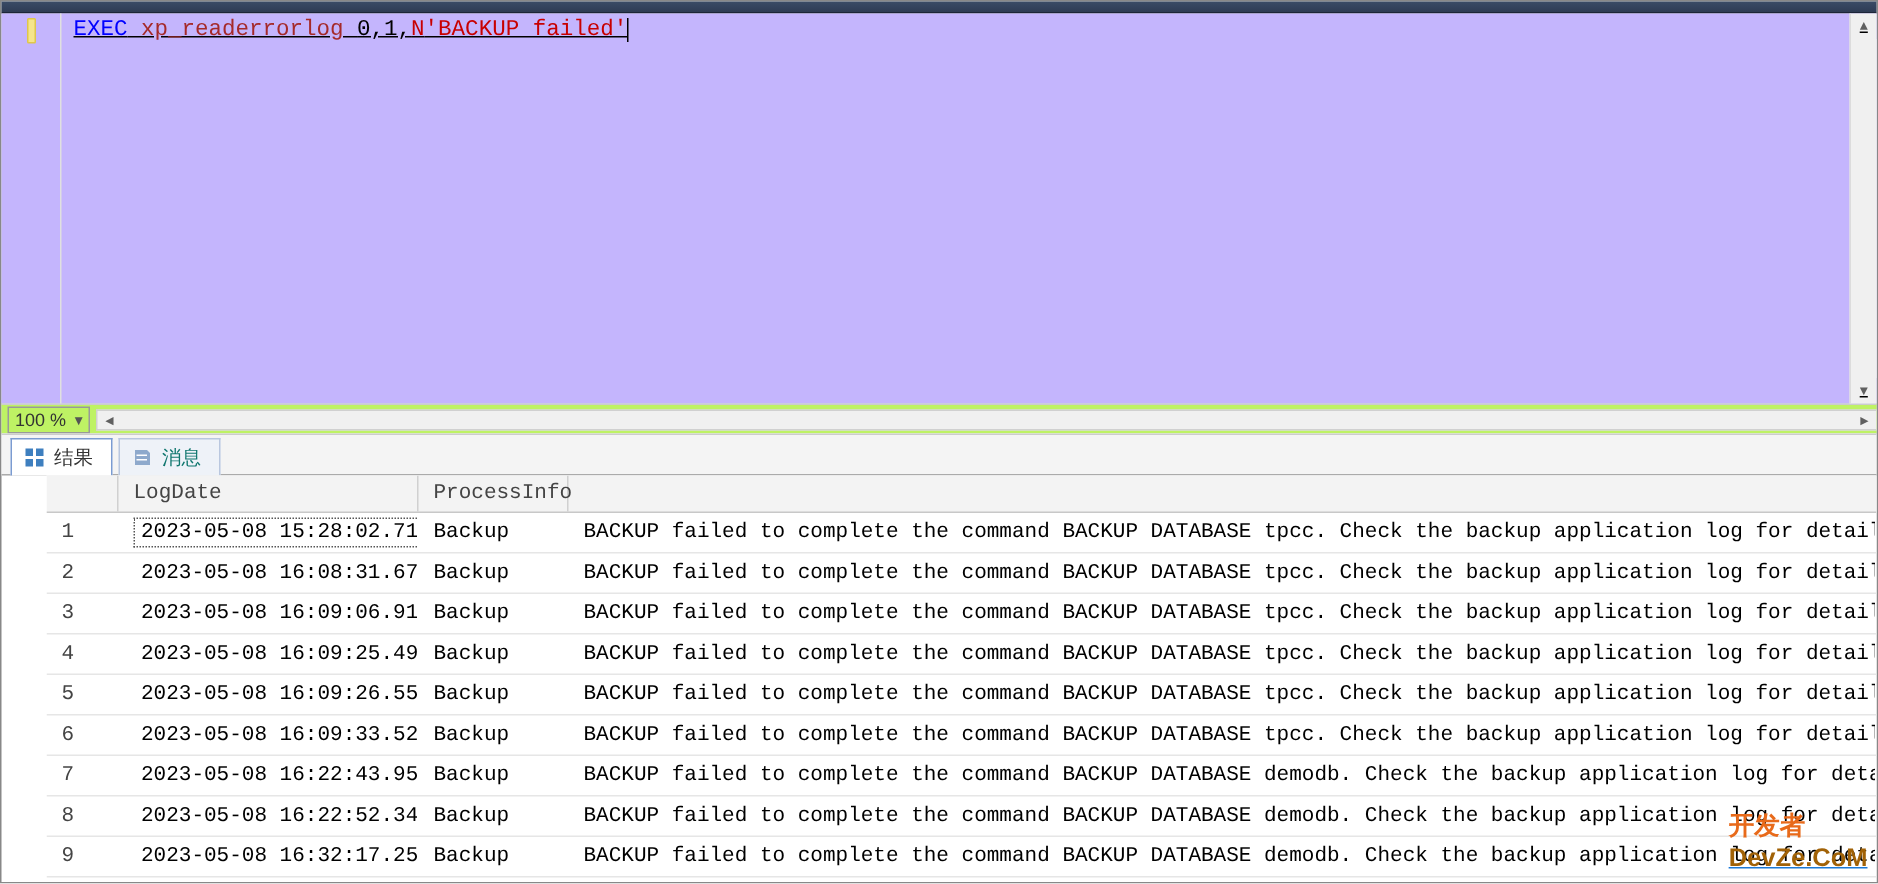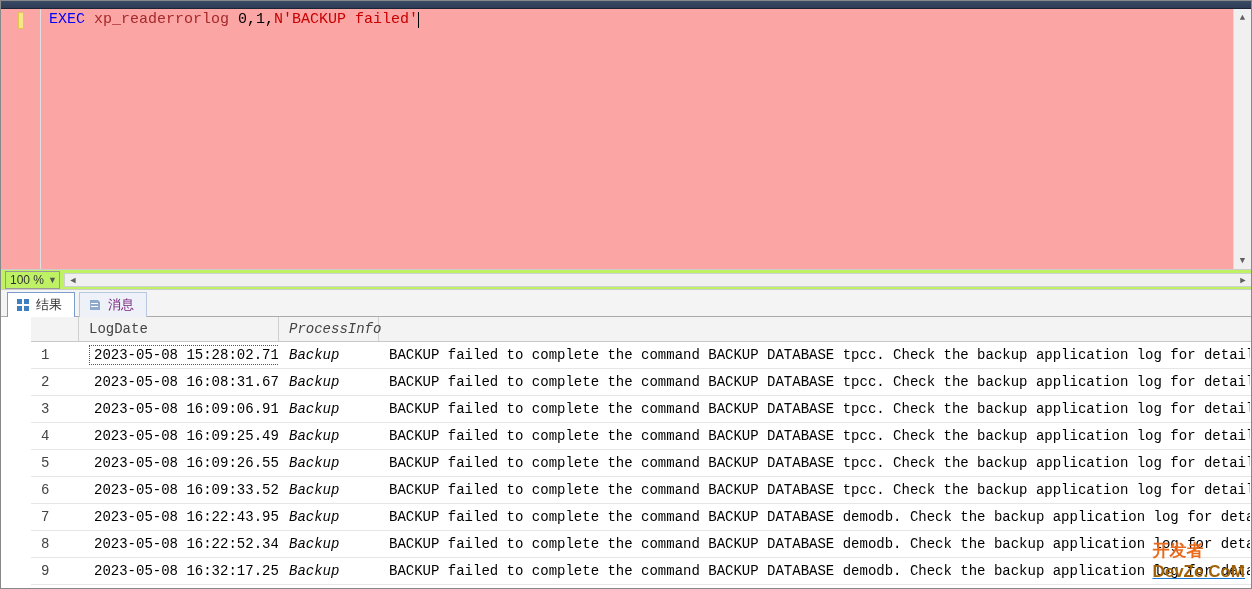--- a/index.html
+++ b/index.html
@@ -1,58 +1,58 @@
 <!DOCTYPE html>
 <html><head>
 <meta charset="utf-8">
 <style>
   * { box-sizing: border-box; margin: 0; padding: 0; }
   html, body { width: 1252px; height: 589px; font-family: "Segoe UI", Tahoma, sans-serif; font-size: 13px; color: #000; background: #fff; overflow: hidden; }
   .root { display: flex; flex-direction: column; width: 100%; height: 100%; border: 1px solid #888; }
   .topbar { height: 8px; background: linear-gradient(to bottom, #3a4b66, #2e3b54); border-bottom: 1px solid #1c2538; flex: 0 0 auto; }
 
-  .editor-region { position: relative; background: #fca5a5; flex: 0 0 auto; display: flex; font-family: Consolas, "Courier New", monospace; font-size: 15px; }
+  .editor-region { position: relative; background: #c4b5fd; flex: 0 0 auto; display: flex; font-family: Consolas, "Courier New", monospace; font-size: 15px; text-decoration: underline; }
   .gutter { width: 40px; min-height: 260px; border-right: 1px solid #e0e0e0; display:flex; flex-direction:column; align-items:center; padding-top:3px;}
   .ybar { width: 6px; height: 17px; background: #f5e58b; border: 1px solid #e0c74a; border-radius: 1px;}
   .code-area { padding: 2px 4px 2px 8px; white-space: pre; color: #000; position: relative; flex:1;}
   .kw-blue { color: #0000ff; }
   .kw-red  { color: #c80000; }
   .kw-maroon { color: #a52a2a; }
   .caret { display:inline-block; width:1px; height:16px; background:#000; vertical-align:text-bottom;}
 
   .vscroll { width: 18px; background: #f0f0f0; border-left:1px solid #dcdcdc; display:flex; flex-direction:column; justify-content:space-between;}
   .vscroll .arrow { height:17px; display:flex; align-items:center; justify-content:center; color:#606060; font-size:9px;}
   .vscroll .track { flex:1; background:#f0f0f0; }
 
   .zoom-row { display:flex; align-items:center; background:#bef264; border-top:1px solid #ccc; height:20px; padding-left:4px; font-size:12px; color:#333; flex:0 0 auto;}
   .zoom-dd { display:flex; align-items:center; border:1px solid #999; height:18px; padding:0 2px 0 4px; margin-right:4px;}
   .zoom-dd .chev { margin-left:4px; font-size:9px; color:#555;}
   .hscroll-strip { flex:1; height:14px; background:#f0f0f0; border:1px solid #d0d0d0; border-right:none; display:flex; align-items:center; justify-content:space-between;}
   .hscroll-strip .arrow { width:16px; font-size:9px; color:#606060; text-align:center;}
 
   .tabs-row { display:flex; align-items:flex-end; background:#f4f4f4; border-top:1px solid #ccc; border-bottom:1px solid #aaa; padding:4px 6px 0 6px; height:28px; flex:0 0 auto;}
   .tab { display:flex; align-items:center; gap:6px; padding:3px 12px 3px 8px; border:1px solid #7b9bd1; border-bottom:none; margin-right:4px; background:#fff; font-size:13px; color:#333; position:relative; top:1px;}
-  .tab.inactive { background:#eef2f8; border-color:#b9c7df; color:#701a75;}
+  .tab.inactive { background:#eef2f8; border-color:#b9c7df; color:#0f766e;}
   .tab .ico { width:14px; height:14px; display:inline-flex; align-items:center; justify-content:center;}
   .ico-grid svg rect { fill:#3e7fbf; }
   .ico-note svg { fill:#5c7aa8; }
 
   .results-area { flex:1 1 auto; overflow:hidden; background:#fff; font-family: Consolas, "Courier New", monospace; font-size:14px; position:relative;margin-left:30px;}
 
   
   .hdr { display:flex; border-bottom:1px solid #c8c8c8; background:#f3f3f3; color:#444; }
   .hdr .cell { padding:4px 10px 4px 10px; border-right:1px solid #d0d0d0; white-space:nowrap;}
 
   .rows { display:flex; flex-direction:column;}
   .row { display:flex; align-items:center; border-bottom:1px solid #e6e6e6; height:27px;}
   .row .cell { padding:3px 10px 3px 10px; border-right:1px solid transparent; white-space:nowrap; overflow:hidden;}
 
   .c-num { width:48px; text-align:left; color:#444; }
   .c-date { width:200px; }
-  .c-proc { width:100px;font-style:italic; }
+  .c-proc { width:100px; }
   .c-text { flex:1; }
 
   .row .datebox { border:1px dotted transparent; padding:1px 4px; display:inline-block;}
   .row.sel .datebox { border:1px dotted #555; background:#fff;}
 
   .watermark { position:absolute; right:6px; bottom:6px; font-family: "Segoe UI", sans-serif; font-size:17px; font-weight:700; pointer-events:none;}
   .watermark .t1 { color:#e86a1a; }
   .watermark .t2 { color:#a16207; text-decoration:underline; text-decoration-color:#1a78d6;}
 
 </style>

